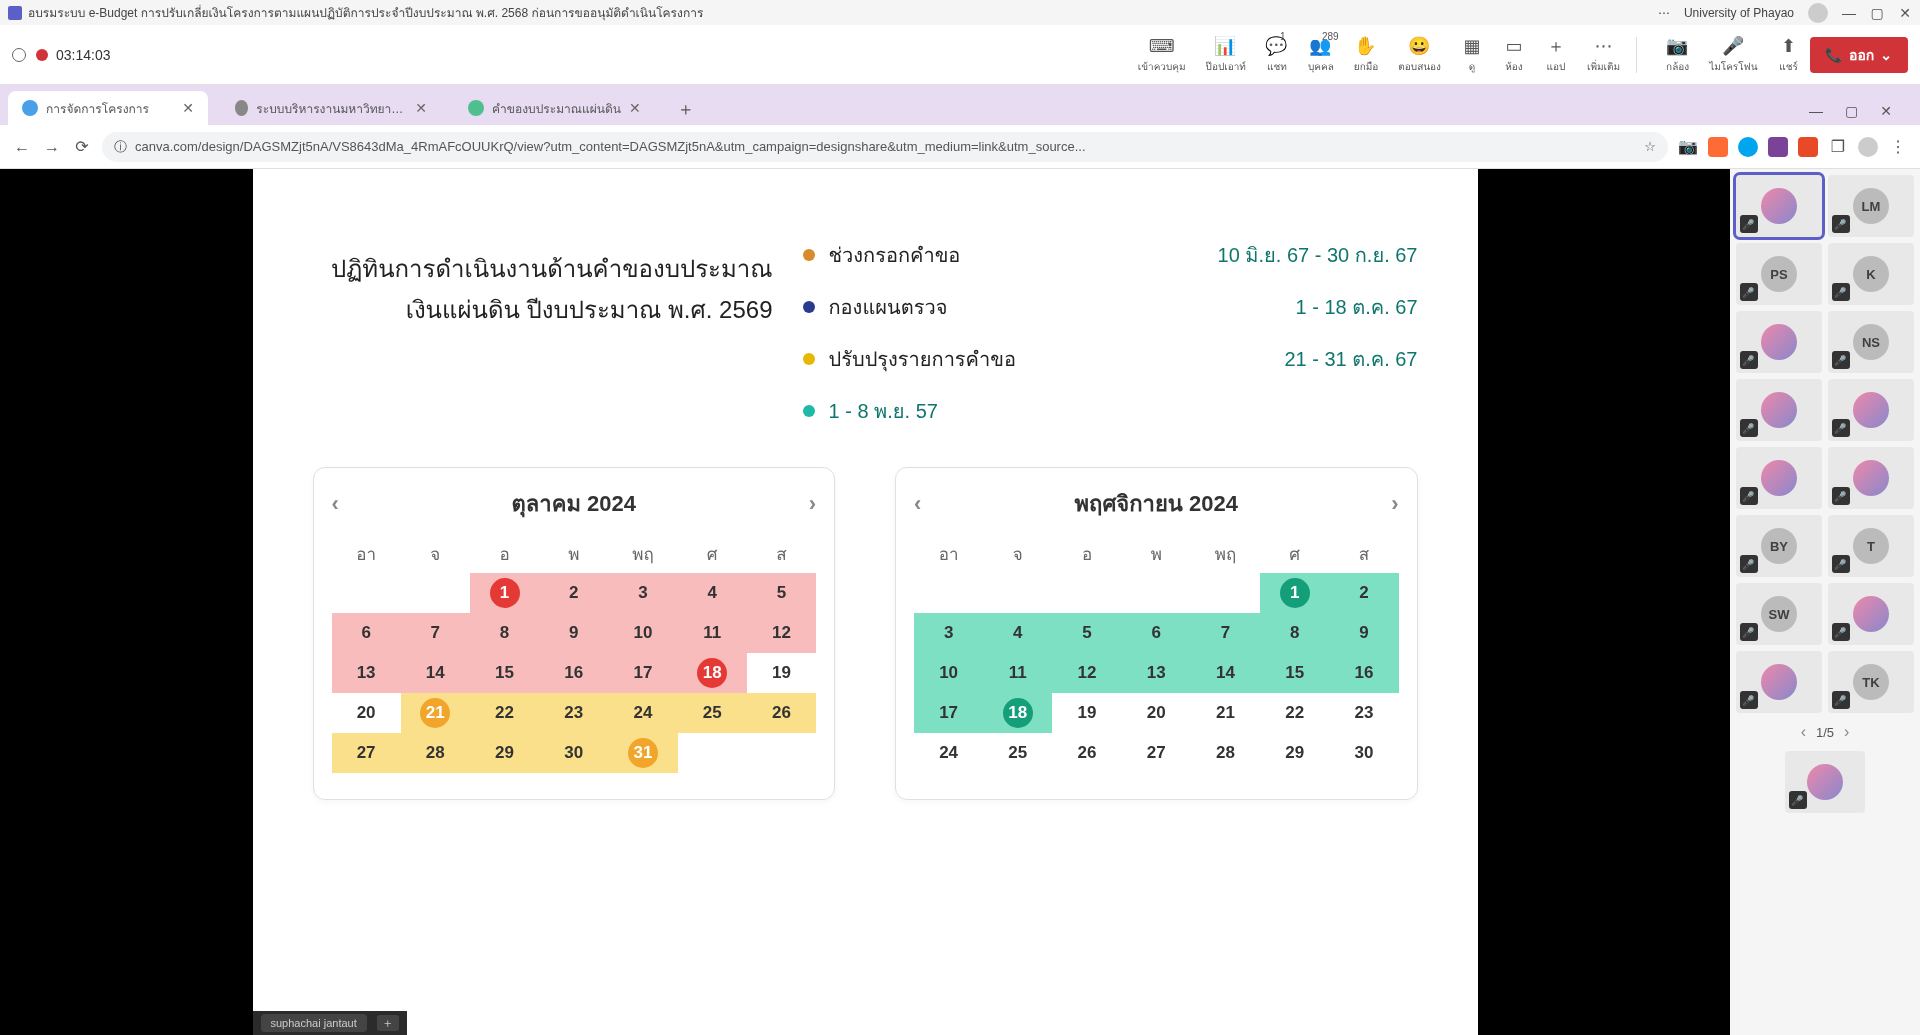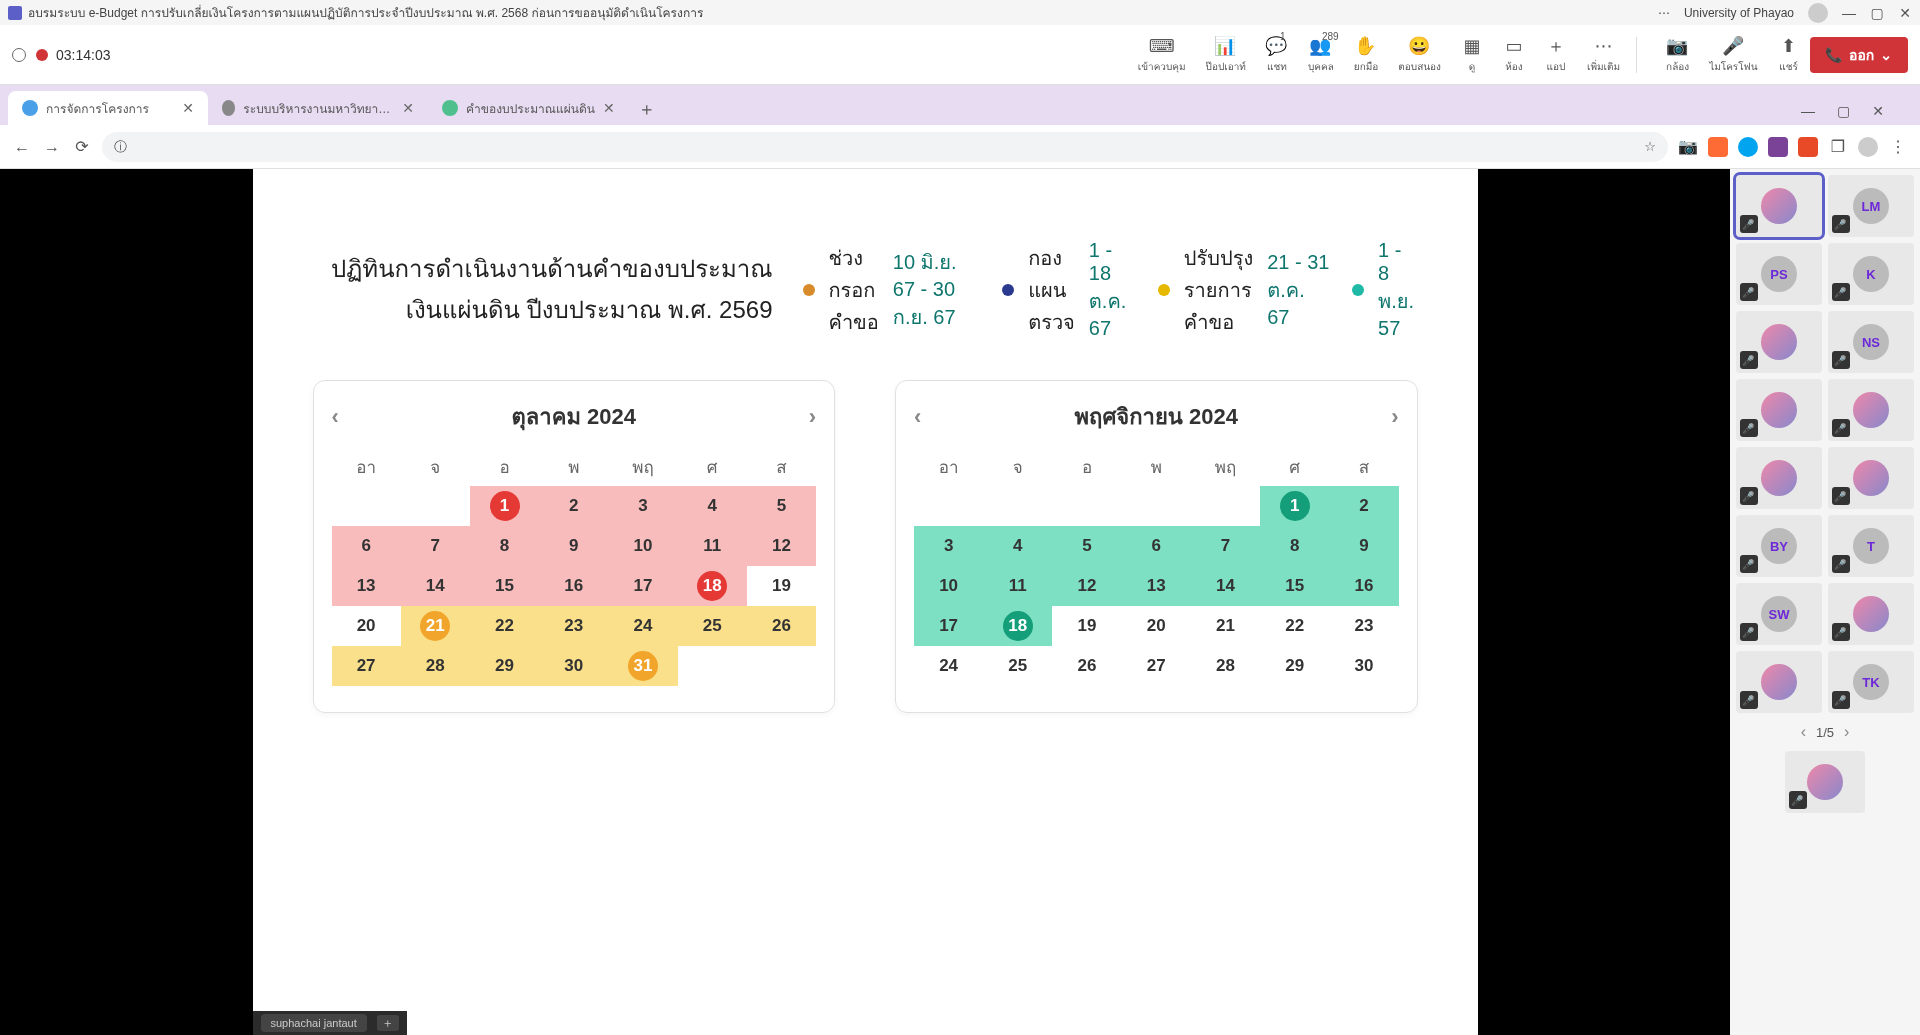--- a/index.html
+++ b/index.html
@@ -17,42 +17,42 @@
 .rec-dot { width:12px; height:12px; background:#d13438; border-radius:50%; }
 .rec-time { font-size:14px; color:#333; margin-left:8px; }
 .tb-spacer { flex:1; }
 .tb-item { display:flex; flex-direction:column; align-items:center; gap:2px; margin:0 10px; font-size:10px; color:#555; position:relative; }
 .tb-ico { width:22px; height:22px; display:flex; align-items:center; justify-content:center; color:#555; font-size:18px; }
 .tb-badge { position:absolute; top:-4px; left:14px; font-size:10px; color:#555; }
 .leave-btn { background:#d13438; color:#fff; border:none; border-radius:4px; height:36px; padding:0 16px; display:flex; align-items:center; gap:6px; font-size:14px; font-weight:600; cursor:pointer; }
 
 
 .chrome-wrap { background:#e8dcf2; }
-.chrome-tabs { height:40px; display:flex; align-items:flex-end; padding:6px 24px 0 8px; gap:0; }
+.chrome-tabs { height:40px; display:flex; align-items:flex-end; padding:6px 16px 0 8px; gap:13px; }
 .ctab { height:34px; display:flex; align-items:center; gap:8px; padding:0 14px; font-size:12px; color:#555; border-radius:8px 8px 0 0; min-width:200px; max-width:220px; position:relative; }
 .ctab.active { background:#fff; }
 .ctab .favicon { width:16px; height:16px; border-radius:50%; background:#4aa0e8; }
 .ctab .fv2 { background:#888; }
 .ctab .fv3 { background:#4fc08d; }
 .ctab .close { margin-left:auto; color:#666; font-size:14px; }
 .newtab { width:28px; height:28px; border-radius:50%; display:flex; align-items:center; justify-content:center; color:#555; font-size:18px; margin-left:4px; margin-bottom:2px; cursor:pointer; }
 .chrome-winbtns { margin-left:auto; display:flex; gap:22px; padding:0 12px 6px 0; color:#555; font-size:14px; align-items:center; }
 .chrome-addr { height:44px; background:#fff; display:flex; align-items:center; gap:10px; padding:0 12px; border-bottom:1px solid #e0e0e0; }
 .nav-ico { width:20px; height:20px; display:flex; align-items:center; justify-content:center; color:#555; font-size:16px; }
 .addr-bar { flex:1; height:30px; background:#f1f3f4; border-radius:15px; display:flex; align-items:center; padding:0 12px; font-size:13px; color:#555; gap:8px; }
 .ext-ico { width:20px; height:20px; border-radius:4px; }
 
 
 .stage { display:flex; height:calc(1035px - 25px - 60px - 40px - 44px); }
 .shared { flex:1; background:#000; position:relative; display:flex; justify-content:center; }
 .canvas-page { background:#fff; width:1225px; height:100%; position:relative; overflow:hidden; }
 .cal-content { position:absolute; left:60px; right:60px; top:60px; font-family: "Tahoma","Segoe UI",sans-serif; color:#222; }
 .head-row { display:flex; align-items:flex-start; gap:30px; }
 .page-title { font-size:24px; font-weight:400; line-height:1.7; text-align:right; width:460px; padding-top:20px;}
-.legend { flex:1; display:flex; flex-direction:row; gap:20px; font-size:20px; padding-top:10px; }
+.legend { flex:1; display:flex; flex-direction:column; gap:20px; font-size:20px; padding-top:10px; }
 .legend-row { display:flex; align-items:center; gap:14px; }
 .dot { width:12px; height:12px; border-radius:50%; flex-shrink:0; }
 .lg-label { flex:1; }
 .lg-date { color:#0f766e; }
 
 .calendars { display:flex; gap:60px; margin-top:40px; }
 .cal-card { flex:1; border:1px solid #e0e0e0; border-radius:12px; padding:18px 18px 26px 18px; box-shadow:0 2px 6px rgba(0,0,0,0.04); }
 .cal-head { display:flex; align-items:center; justify-content:space-between; font-size:22px; font-weight:700; margin-bottom:12px; color:#333; }
 .cal-nav { color:#888; font-size:22px; cursor:pointer; }
 .cal-grid { width:100%; }
@@ -65,21 +65,21 @@
 .day-circle { width:30px; height:30px; border-radius:50%; display:flex; align-items:center; justify-content:center; color:#fff; font-weight:700; }
 .c-red { background:#e53935; }
 .c-yellow { background:#f1a52a; }
 .c-teal { background:#149e79; }
 
 
 .participants { width:190px; background:#f5f5f5; padding:6px; display:flex; flex-direction:column; gap:6px; overflow:hidden; }
 .prow { display:flex; gap:6px; }
 .pcell { flex:1; height:62px; background:#e8e8e8; border-radius:4px; position:relative; display:flex; align-items:center; justify-content:center; }
 .pcell.sel { outline:3px solid #5b5fc7; }
-.avatar { width:36px; height:36px; border-radius:50%; background:#bbb; display:flex; align-items:center; justify-content:center; font-size:13px; color:#6d28d9; font-weight:600; }
+.avatar { width:36px; height:36px; border-radius:50%; background:#bbb; display:flex; align-items:center; justify-content:center; font-size:13px; color:#404040; font-weight:600; }
 .avatar.img { background:linear-gradient(135deg,#e8a,#88c); }
 .mute { position:absolute; left:4px; bottom:4px; width:18px; height:18px; background:#333; border-radius:3px; display:flex; align-items:center; justify-content:center; color:#fff; font-size:10px; }
 .pager { display:flex; align-items:center; justify-content:center; gap:10px; font-size:13px; color:#555; padding:4px 0; }
 .pager-btn{cursor:pointer;color:#888;font-size:16px;}
 
 
 .bottom-bar { position:absolute; left:0; bottom:0; height:24px; background:#2b2b2b; display:flex; align-items:center; padding:0 8px; gap:10px; }
 .bottom-pill { background:#444; color:#ccc; font-size:11px; padding:3px 10px; border-radius:4px; }
 .bottom-plus { width:22px; height:16px; background:#444; color:#ccc; border-radius:3px; display:flex; align-items:center; justify-content:center; font-size:12px;}
 
@@ -198,20 +198,21 @@
       <span>▢</span>
       <span>✕</span>
     </div>
   </div>
   <div class="chrome-addr">
     <span class="nav-ico">←</span>
     <span class="nav-ico">→</span>
     <span class="nav-ico">⟳</span>
     <div class="addr-bar">
       <span>ⓘ</span>
+      <span style="white-space:nowrap;overflow:hidden;text-overflow:ellipsis;">canva.com/design/DAGSMZjt5nA/VS8643dMa_4RmAFcOUUKrQ/view?utm_content=DAGSMZjt5nA&amp;utm_campaign=designshare&amp;utm_medium=link&amp;utm_source...</span>
       <span style="margin-left:auto">☆</span>
     </div>
     <span class="nav-ico">📷</span>
     <span class="ext-ico" style="background:#ff6b35"></span>
     <span class="ext-ico" style="background:#00a4ef;border-radius:50%"></span>
     <span class="ext-ico" style="background:#7b4397"></span>
     <span class="ext-ico" style="background:#e84a27"></span>
     <span class="nav-ico">❐</span>
     <span class="user-avatar-tiny"></span>
     <span class="nav-ico">⋮</span>

